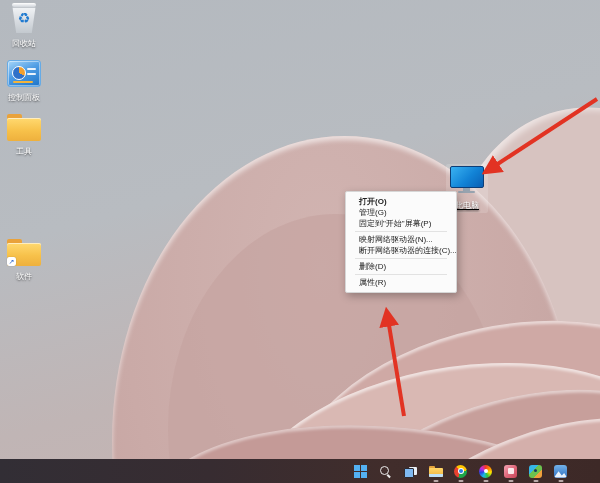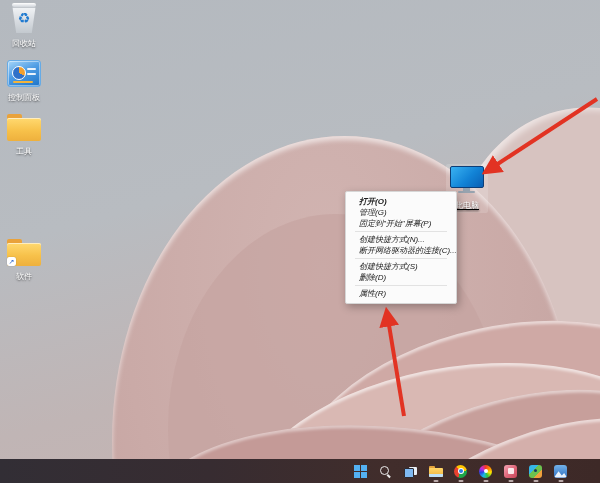--- a/index.html
+++ b/index.html
@@ -68,21 +68,21 @@
   .ic-pc{display:inline-block;width:36px;height:29px;position:relative;}
   .ic-pc .scr{position:absolute;left:1px;top:0;width:32px;height:20px;border-radius:2px;
     background:linear-gradient(135deg,#3ab2f2 0%,#1283d6 55%,#0a5fb4 100%);
     border:1px solid #0d3e77;}
   .ic-pc .neck{position:absolute;left:14px;top:22px;width:7px;height:3px;background:#97a3af;}
   .ic-pc .base{position:absolute;left:9px;top:25px;width:17px;height:2px;border-radius:1px;
     background:#97a3af;}
   
   .context-menu{position:absolute;left:345px;top:191px;width:112px;z-index:20;
     background:#fbfbfb;border:1px solid #d6d6d6;border-radius:2px;
-    box-shadow:2px 3px 8px rgba(0,0,0,.28);padding:4px 0;box-sizing:border-box;font-style:italic;}
+    box-shadow:2px 3px 8px rgba(0,0,0,.28);padding:4px 0;box-sizing:border-box;}
   .mi{height:11px;line-height:11px;padding-left:13px;font-size:8px;color:#1b1b1b;
     white-space:nowrap;cursor:default;}
   .mi.bold{font-weight:bold;}
   .sep{height:1px;background:#e2e2e2;margin:2px 9px;}
   
   .arrows{position:absolute;left:0;top:0;z-index:30;pointer-events:none;}
   
   .taskbar{position:absolute;left:0;bottom:0;width:600px;height:24px;z-index:40;
     background:linear-gradient(90deg,#322e35 0%,#372c31 35%,#412d2b 65%,#3d2927 100%);}
   .tb-group{position:absolute;left:348px;top:0;height:24px;display:flex;}
@@ -190,24 +190,23 @@
       <span class="scr"></span><span class="neck"></span><span class="base"></span>
     </span>
     <div class="dlabel">此电脑</div>
   </div>
 
   <div class="context-menu">
     <div class="mi bold">打开(O)</div>
     <div class="mi">管理(G)</div>
     <div class="mi">固定到"开始"屏幕(P)</div>
     <div class="sep"></div>
-    <div class="mi">创建快捷方式(N)...</div>
+    <div class="mi">映射网络驱动器(N)...</div>
     <div class="mi">断开网络驱动器的连接(C)...</div>
     <div class="sep"></div>
-    <div class="mi">创建快捷方式(S)</div>
     <div class="mi">删除(D)</div>
     <div class="sep"></div>
     <div class="mi">属性(R)</div>
   </div>
 
   <svg class="arrows" width="600" height="483" viewBox="0 0 600 483">
     <defs>
       <marker id="ah" markerWidth="5" markerHeight="5" refX="3.4" refY="2.5" orient="auto">
         <path d="M0,0 L5,2.5 L0,5 z" fill="#e23323"></path>
       </marker>

